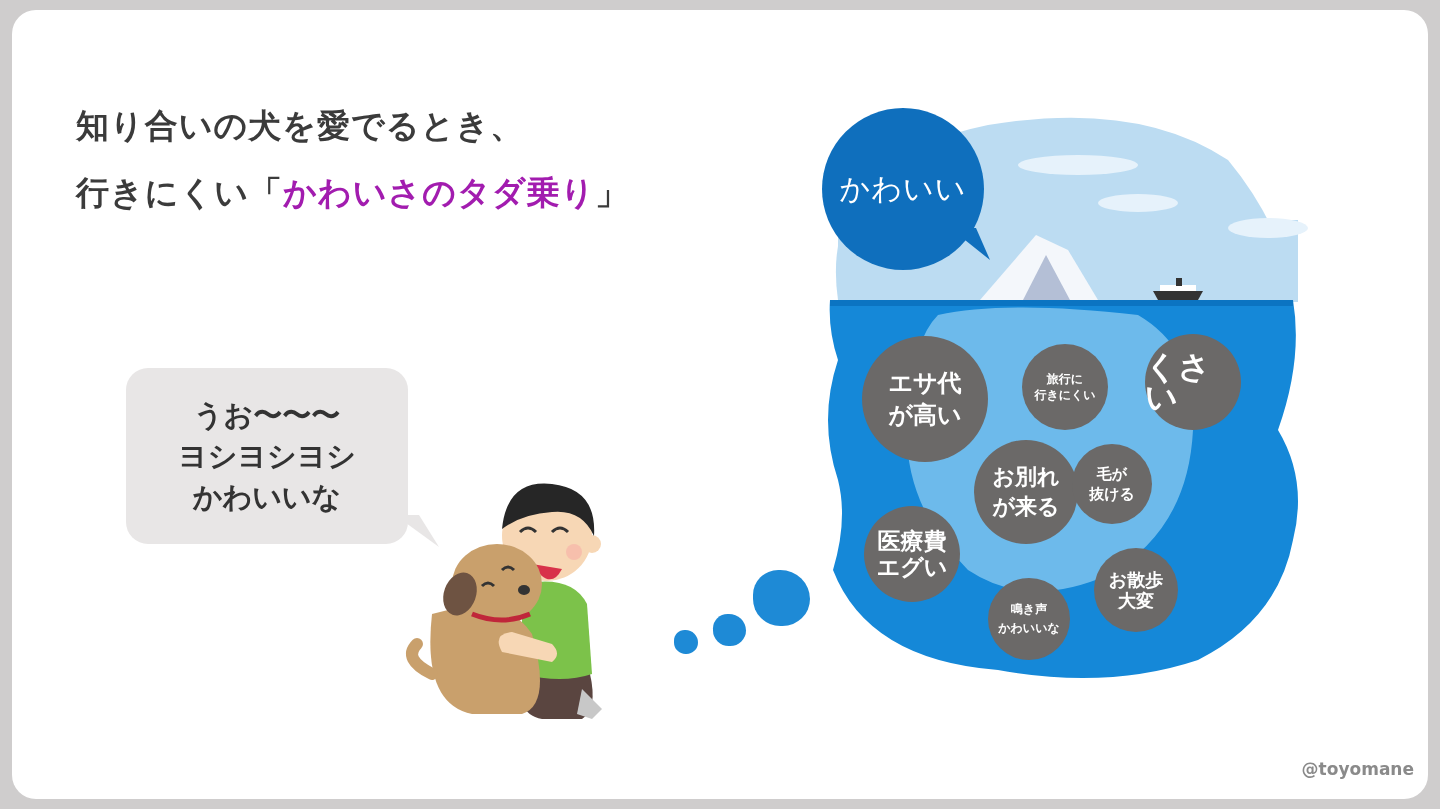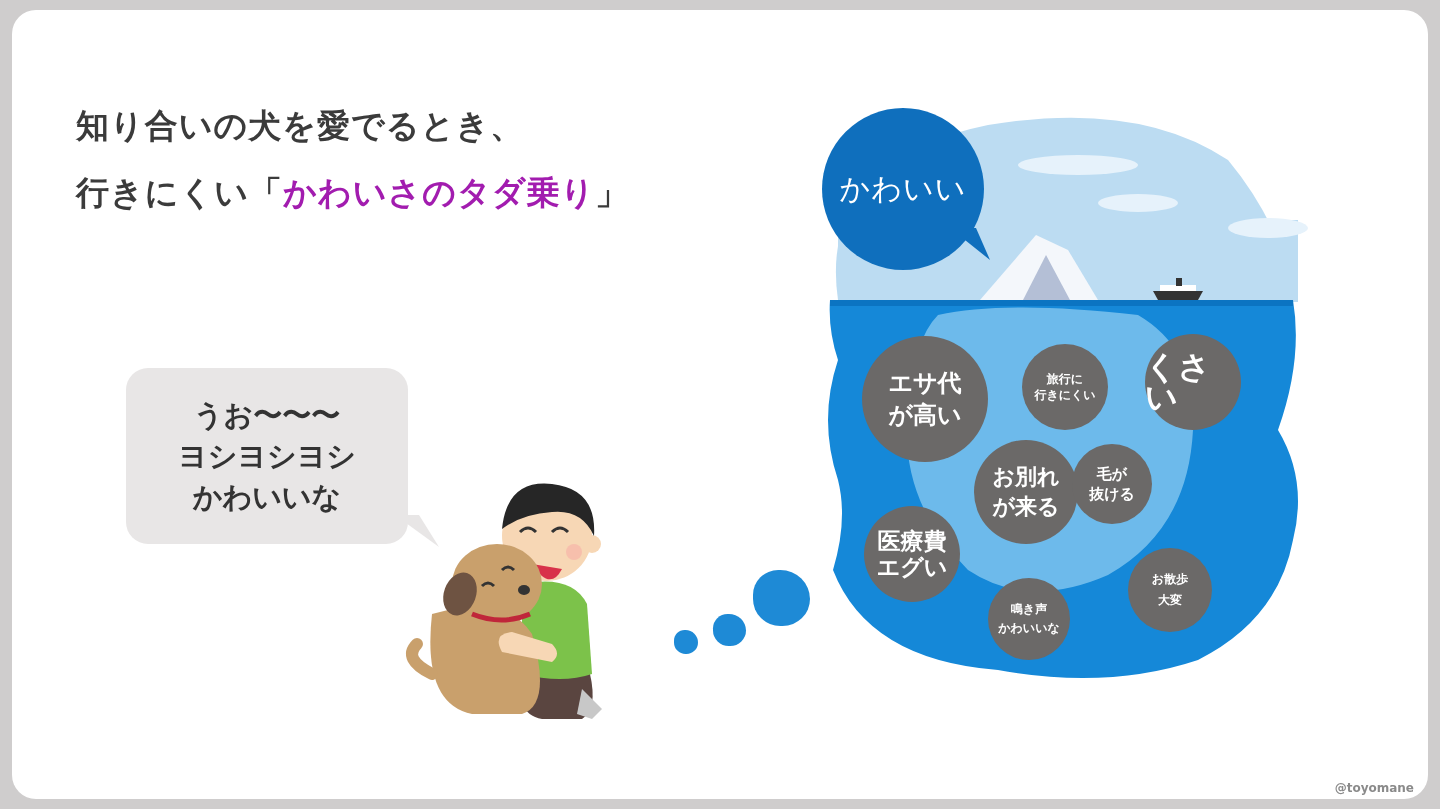--- a/index.html
+++ b/index.html
@@ -32,22 +32,22 @@
     background:#0f6fbd; border-radius:50%;
     display:flex; align-items:center; justify-content:center;
     color:#fff; font-size:30px; font-weight:normal; letter-spacing:1px;
   }
   .circle {
     position:absolute; border-radius:50%; background:#6b6968;
     display:flex; flex-direction:column; align-items:center; justify-content:center;
     color:#fff; font-weight:bold; text-align:left;
   }
   .credit {
-    position:absolute; right:26px; bottom:14px;
-    font-size:12px; font-weight:bold; color:#8a8a8a;
+    position:absolute; right:26px; bottom:30px;
+    font-size:17px; font-weight:bold; color:#8a8a8a;
   }
 </style>
 </head>
 <body>
 
 <div class="card"></div>
 
 <div class="headline">
   <div>知り合いの犬を愛でるとき、</div>
   <div><span>行きにくい「</span><span class="accent">かわいさのタダ乗り</span><span>」</span></div>
@@ -138,21 +138,21 @@
   <span>が来る</span>
 </div>
 <div class="circle" style="left:1072px;top:444px;width:80px;height:80px;font-size:15px;line-height:20px">
   <span>毛が</span>
   <span>抜ける</span>
 </div>
 <div class="circle" style="left:864px;top:506px;width:96px;height:96px;font-size:23px;line-height:26px">
   <span>医療費</span>
   <span>エグい</span>
 </div>
-<div class="circle" style="left:1128px;top:548px;width:84px;height:84px;font-size:12px;line-height:21px">
+<div class="circle" style="left:1094px;top:548px;width:84px;height:84px;font-size:18px;line-height:21px">
   <span>お散歩</span>
   <span>大変</span>
 </div>
 <div class="circle" style="left:988px;top:578px;width:82px;height:82px;font-size:12px;line-height:19px">
   <span>鳴き声</span>
   <span>かわいいな</span>
 </div>
 
 <div class="credit">@toyomane</div>
 

